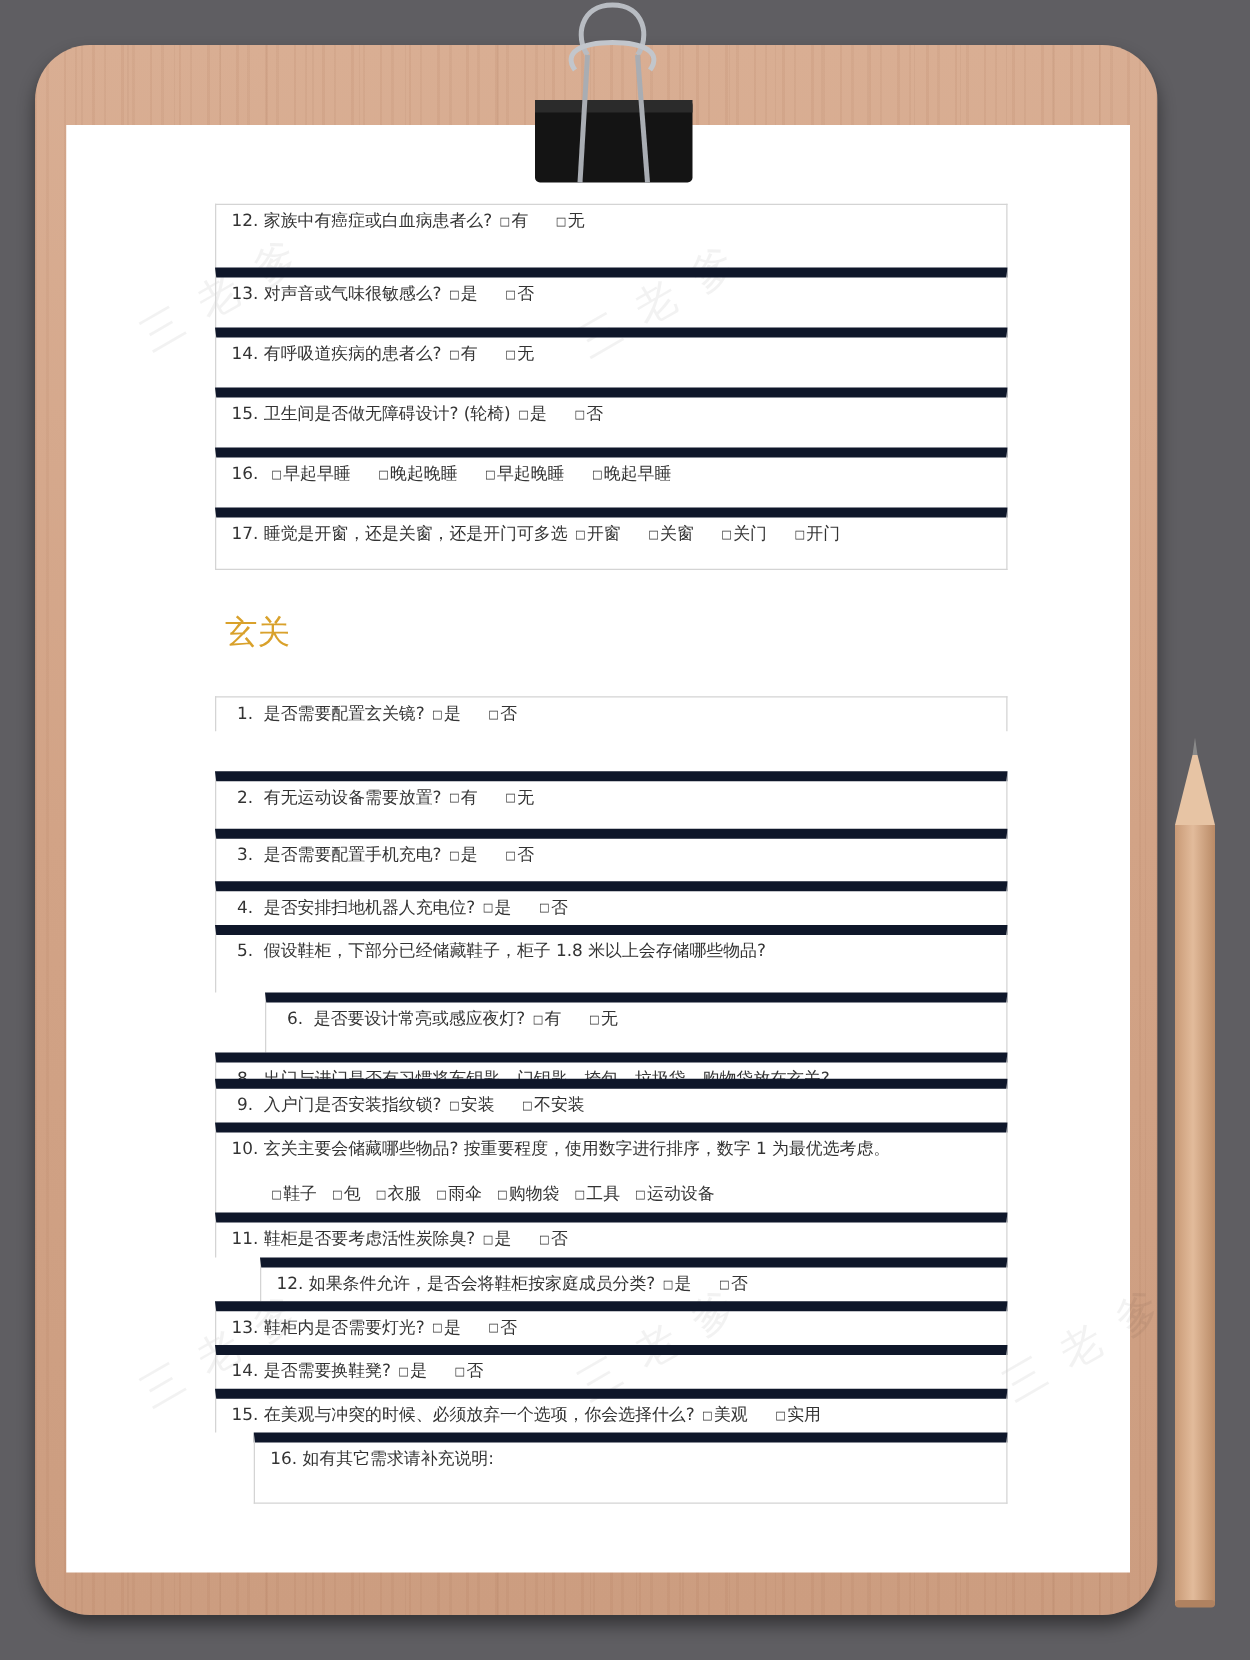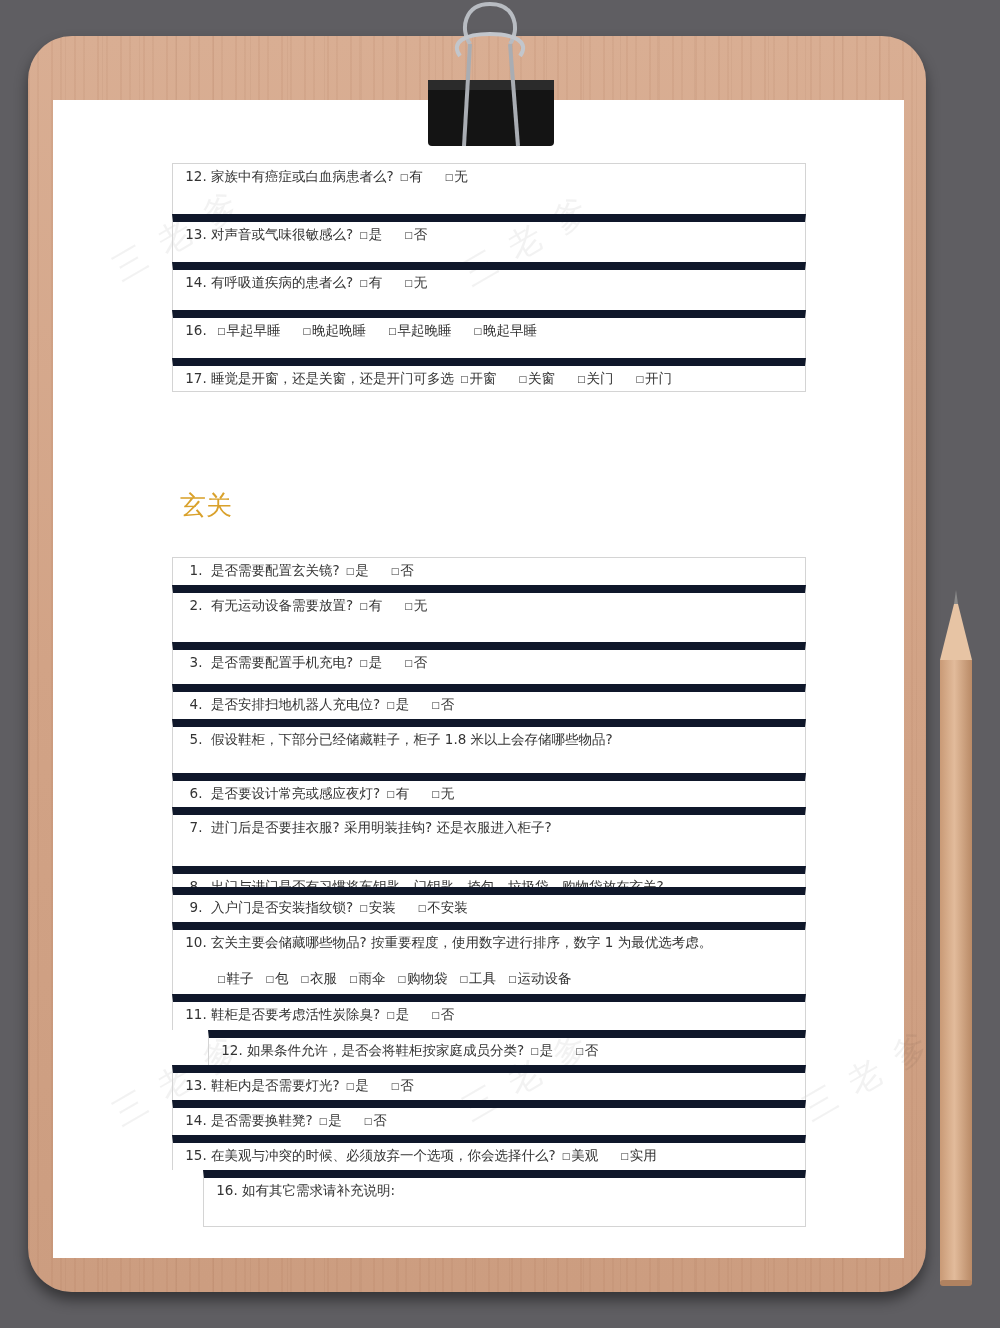--- a/index.html
+++ b/index.html
@@ -78,34 +78,34 @@
   <polygon points="18,0 20,14 16,14" fill="#8a8a8a"></polygon>
   <polygon points="16,14 20,14 34,70 2,70" fill="#e7c4a4"></polygon>
   <rect x="2" y="70" width="32" height="624" fill="url(#pg)"></rect>
   <rect x="2" y="690" width="32" height="6" rx="3" fill="#b08260"></rect>
 </svg>
 
 <div class="sheet" id="upper" style="top:163px;">
     <div class="row" style="height: 51px;"><span class="num">12.</span><span>家族中有癌症或白血病患者么?</span><span class="opt"><span class="box">□</span><span>有</span></span><span class="opt"><span class="box">□</span><span>无</span></span></div>
     <div class="row" style="height: 48px;"><span class="num">13.</span><span>对声音或气味很敏感么?</span><span class="opt"><span class="box">□</span><span>是</span></span><span class="opt"><span class="box">□</span><span>否</span></span></div>
     <div class="row" style="height: 48px;"><span class="num">14.</span><span>有呼吸道疾病的患者么?</span><span class="opt"><span class="box">□</span><span>有</span></span><span class="opt"><span class="box">□</span><span>无</span></span></div>
+    <div class="row" style="height: 48px;"><span class="num">15.</span><span>卫生间是否做无障碍设计? (轮椅)</span><span class="opt"><span class="box">□</span><span>是</span></span><span class="opt"><span class="box">□</span><span>否</span></span></div>
     <div class="row" style="height: 48px;"><span class="num">16.</span><span></span><span class="opt"><span class="box">□</span><span>早起早睡</span></span><span class="opt"><span class="box">□</span><span>晚起晚睡</span></span><span class="opt"><span class="box">□</span><span>早起晚睡</span></span><span class="opt"><span class="box">□</span><span>晚起早睡</span></span></div>
-    <div class="row" style="height: 34px;"><span class="num">17.</span><span>睡觉是开窗，还是关窗，还是开门可多选</span><span class="opt"><span class="box">□</span><span>开窗</span></span><span class="opt"><span class="box">□</span><span>关窗</span></span><span class="opt"><span class="box">□</span><span>关门</span></span><span class="opt"><span class="box">□</span><span>开门</span></span></div>
+    <div class="row" style="height: 50px;"><span class="num">17.</span><span>睡觉是开窗，还是关窗，还是开门可多选</span><span class="opt"><span class="box">□</span><span>开窗</span></span><span class="opt"><span class="box">□</span><span>关窗</span></span><span class="opt"><span class="box">□</span><span>关门</span></span><span class="opt"><span class="box">□</span><span>开门</span></span></div>
   </div>
 
 <div class="section-title">玄关</div>
 
 <div class="sheet" id="lower" style="top:557px;">
     <div class="row" style="height: 28px;"><span class="num">1.</span><span>是否需要配置玄关镜?</span><span class="opt"><span class="box">□</span><span>是</span></span><span class="opt"><span class="box">□</span><span>否</span></span></div>
-    <div class="row" style="height: 57px;"><span class="num">2.</span><span>有无运动设备需要放置?</span><span class="opt"><span class="box">□</span><span>有</span></span><span class="opt"><span class="box">□</span><span>无</span></span></div>
+    <div class="row" style="height: 46px; margin-top: 32px;"><span class="num">2.</span><span>有无运动设备需要放置?</span><span class="opt"><span class="box">□</span><span>有</span></span><span class="opt"><span class="box">□</span><span>无</span></span></div>
     <div class="row" style="height: 42px;"><span class="num">3.</span><span>是否需要配置手机充电?</span><span class="opt"><span class="box">□</span><span>是</span></span><span class="opt"><span class="box">□</span><span>否</span></span></div>
     <div class="row" style="height: 35px;"><span class="num">4.</span><span>是否安排扫地机器人充电位?</span><span class="opt"><span class="box">□</span><span>是</span></span><span class="opt"><span class="box">□</span><span>否</span></span></div>
     <div class="row" style="height: 54px;"><span class="num">5.</span><span>假设鞋柜，下部分已经储藏鞋子，柜子 1.8 米以上会存储哪些物品?</span></div>
-    <div class="row" style="height: 34px;"><span class="num">6.</span><span>是否要设计常亮或感应夜灯?</span><span class="opt"><span class="box">□</span><span>有</span></span><span class="opt"><span class="box">□</span><span>无</span></span></div>
-    <div class="row" style="height: 59px;"><span class="num">7.</span><span>进门后是否要挂衣服? 采用明装挂钩? 还是衣服进入柜子?</span></div>
+    <div class="row" style="height: 48px; margin-left: 40px;"><span class="num">6.</span><span>是否要设计常亮或感应夜灯?</span><span class="opt"><span class="box">□</span><span>有</span></span><span class="opt"><span class="box">□</span><span>无</span></span></div>
     <div class="row" style="height: 21px;"><span class="num">8.</span><span>出门与进门是否有习惯将车钥匙，门钥匙，挎包、垃圾袋、购物袋放在玄关?</span></div>
     <div class="row" style="height: 35px;"><span class="num">9.</span><span>入户门是否安装指纹锁?</span><span class="opt"><span class="box">□</span><span>安装</span></span><span class="opt"><span class="box">□</span><span>不安装</span></span></div>
     <div class="row" style="height: 72px;"><span class="num">10.</span><span>玄关主要会储藏哪些物品? 按重要程度，使用数字进行排序，数字 1 为最优选考虑。</span><div class="extra-line"><span class="opt"><span class="box">□</span><span>鞋子</span></span><span class="opt"><span class="box">□</span><span>包</span></span><span class="opt"><span class="box">□</span><span>衣服</span></span><span class="opt"><span class="box">□</span><span>雨伞</span></span><span class="opt"><span class="box">□</span><span>购物袋</span></span><span class="opt"><span class="box">□</span><span>工具</span></span><span class="opt"><span class="box">□</span><span>运动设备</span></span></div></div>
     <div class="row" style="height: 36px;"><span class="num">11.</span><span>鞋柜是否要考虑活性炭除臭?</span><span class="opt"><span class="box">□</span><span>是</span></span><span class="opt"><span class="box">□</span><span>否</span></span></div>
     <div class="row" style="height: 35px; margin-left: 36px;"><span class="num">12.</span><span>如果条件允许，是否会将鞋柜按家庭成员分类?</span><span class="opt"><span class="box">□</span><span>是</span></span><span class="opt"><span class="box">□</span><span>否</span></span></div>
     <div class="row" style="height: 35px;"><span class="num">13.</span><span>鞋柜内是否需要灯光?</span><span class="opt"><span class="box">□</span><span>是</span></span><span class="opt"><span class="box">□</span><span>否</span></span></div>
     <div class="row" style="height: 35px;"><span class="num">14.</span><span>是否需要换鞋凳?</span><span class="opt"><span class="box">□</span><span>是</span></span><span class="opt"><span class="box">□</span><span>否</span></span></div>
     <div class="row" style="height: 35px;"><span class="num">15.</span><span>在美观与冲突的时候、必须放弃一个选项，你会选择什么?</span><span class="opt"><span class="box">□</span><span>美观</span></span><span class="opt"><span class="box">□</span><span>实用</span></span></div>
     <div class="row" style="height: 57px; margin-left: 31px;"><span class="num">16.</span><span>如有其它需求请补充说明:</span></div>
   </div>

